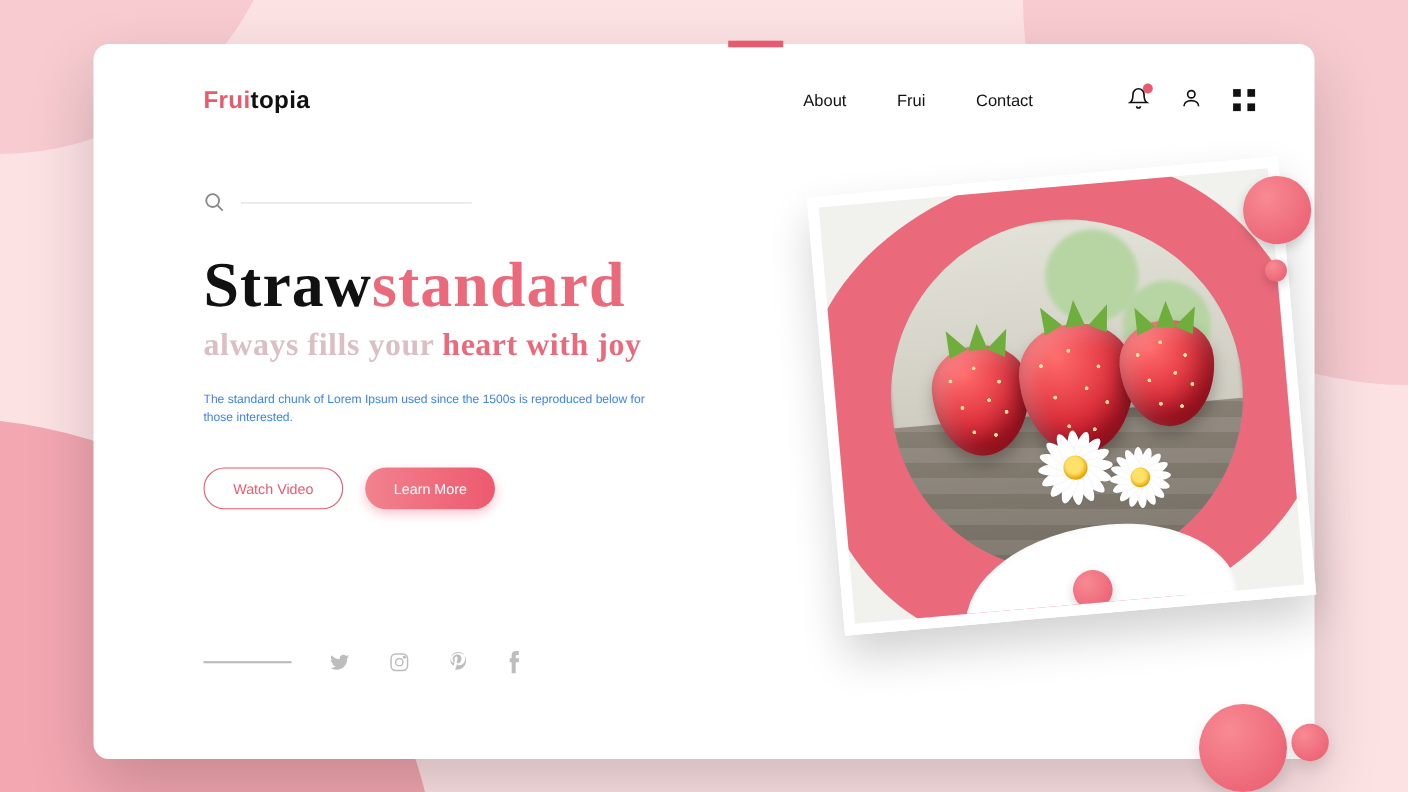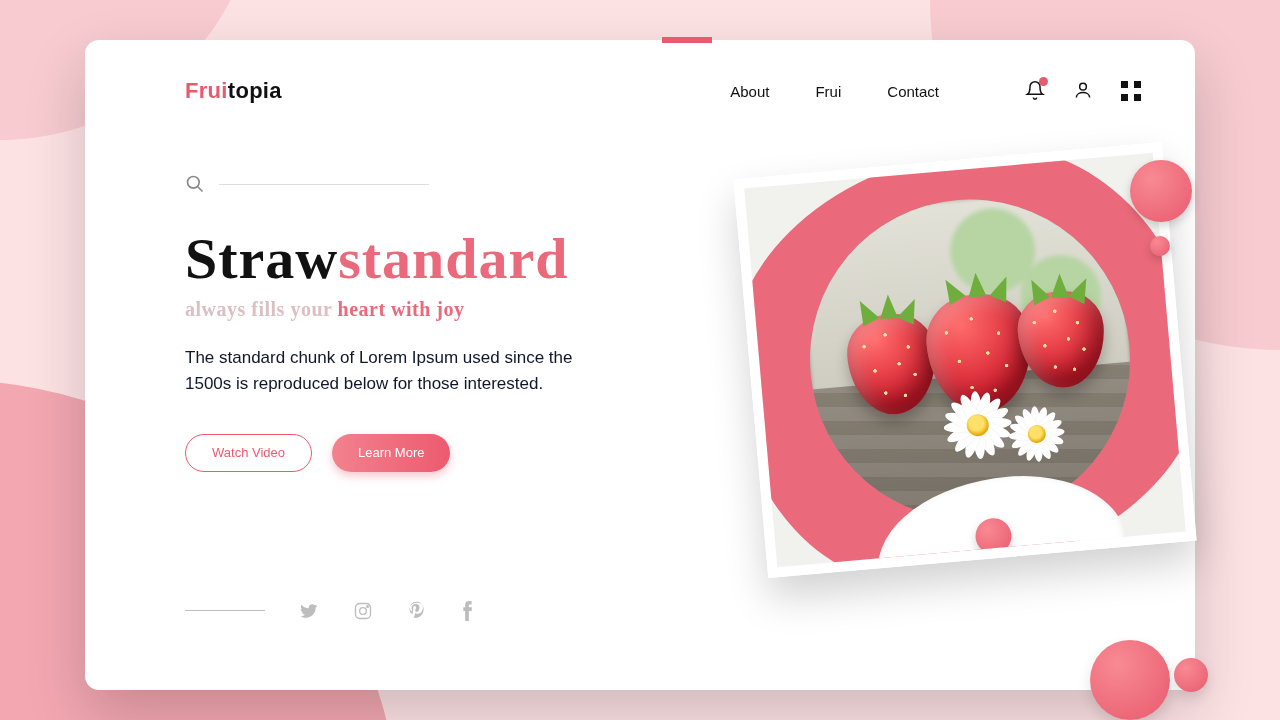--- a/index.html
+++ b/index.html
@@ -60,24 +60,24 @@
   .grid-dots span{ width:7px;height:7px;background:#111;}
 
   
   .content { position:relative; margin-top:70px; }
   .search-row { display:flex; align-items:center; gap:14px; margin-bottom:36px; color:#999;}
   .search-underline { flex:0 0 210px; height:1px; background:#ddd; }
 
   .title { font-family: Georgia, "Times New Roman", serif; font-weight:900; font-size:58px; letter-spacing:1px; line-height:1; }
   .title .p1 { color:#111; }
   .title .p2 { color:#ea6a7b; }
-  .subtitle { font-family: Georgia, serif; font-weight:700; font-size:20px; margin-top:10px; letter-spacing:.5px;}
+  .subtitle { font-family: Georgia, serif; font-weight:700; font-size:29px; margin-top:10px; letter-spacing:.5px;}
   .subtitle .s1 { color:#dcbfc4; }
   .subtitle .s2 { color:#ea6a7b; }
-  .desc { margin-top:24px; max-width:420px; font-size:17px; line-height:1.55; color:#0f172a; }
+  .desc { margin-top:24px; max-width:420px; font-size:11px; line-height:1.55; color:#3b82f6; }
 
   .cta { display:flex; gap:20px; margin-top:36px; }
   .btn { height:38px; border-radius:19px; padding:0 26px; font-size:13px; display:flex; align-items:center; cursor:pointer;}
   .btn.primary { background: linear-gradient(90deg,#f2828e,#ed5a6f); color:#fff; box-shadow:0 4px 10px rgba(232,90,109,.35);}
   .btn.ghost   { border:1.5px solid #ed5a6f; color:#ed5a6f; background:#fff;}
 
   .socialbar { position:absolute; left:0; bottom:-150px; display:flex; align-items:center; gap:34px; color:#bdbdbd;}
   .socialbar .line{ width:80px; height:1.5px; background:#bdbdbd;}
   .socialbar svg{ cursor:pointer; }
 

